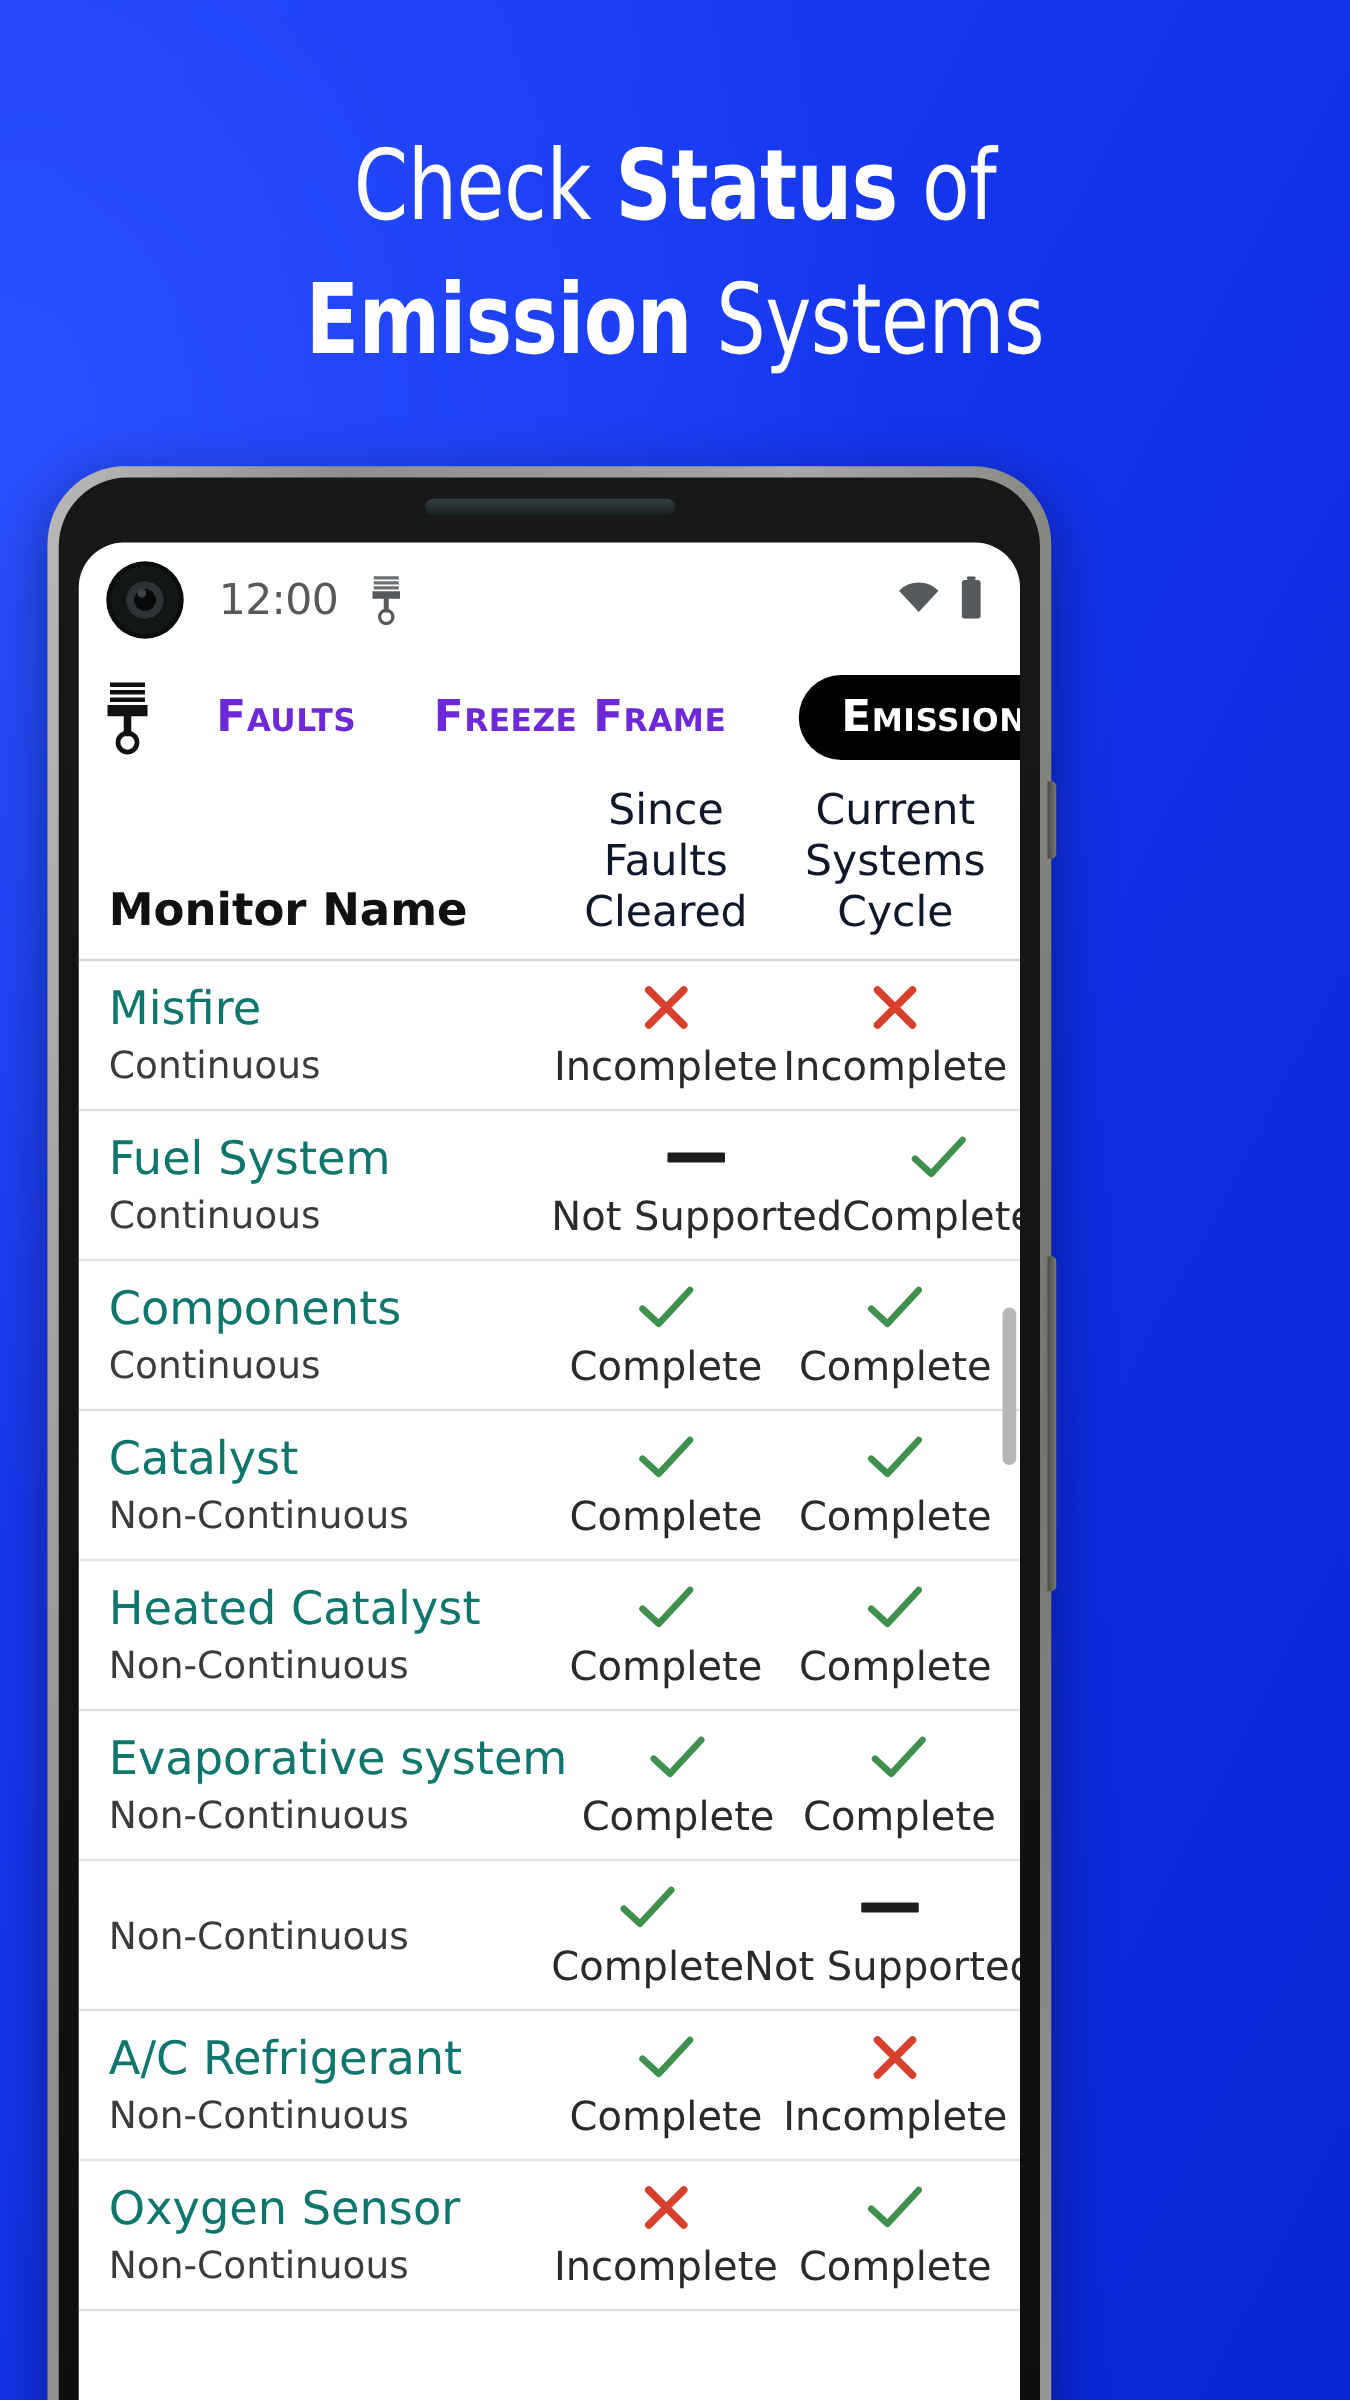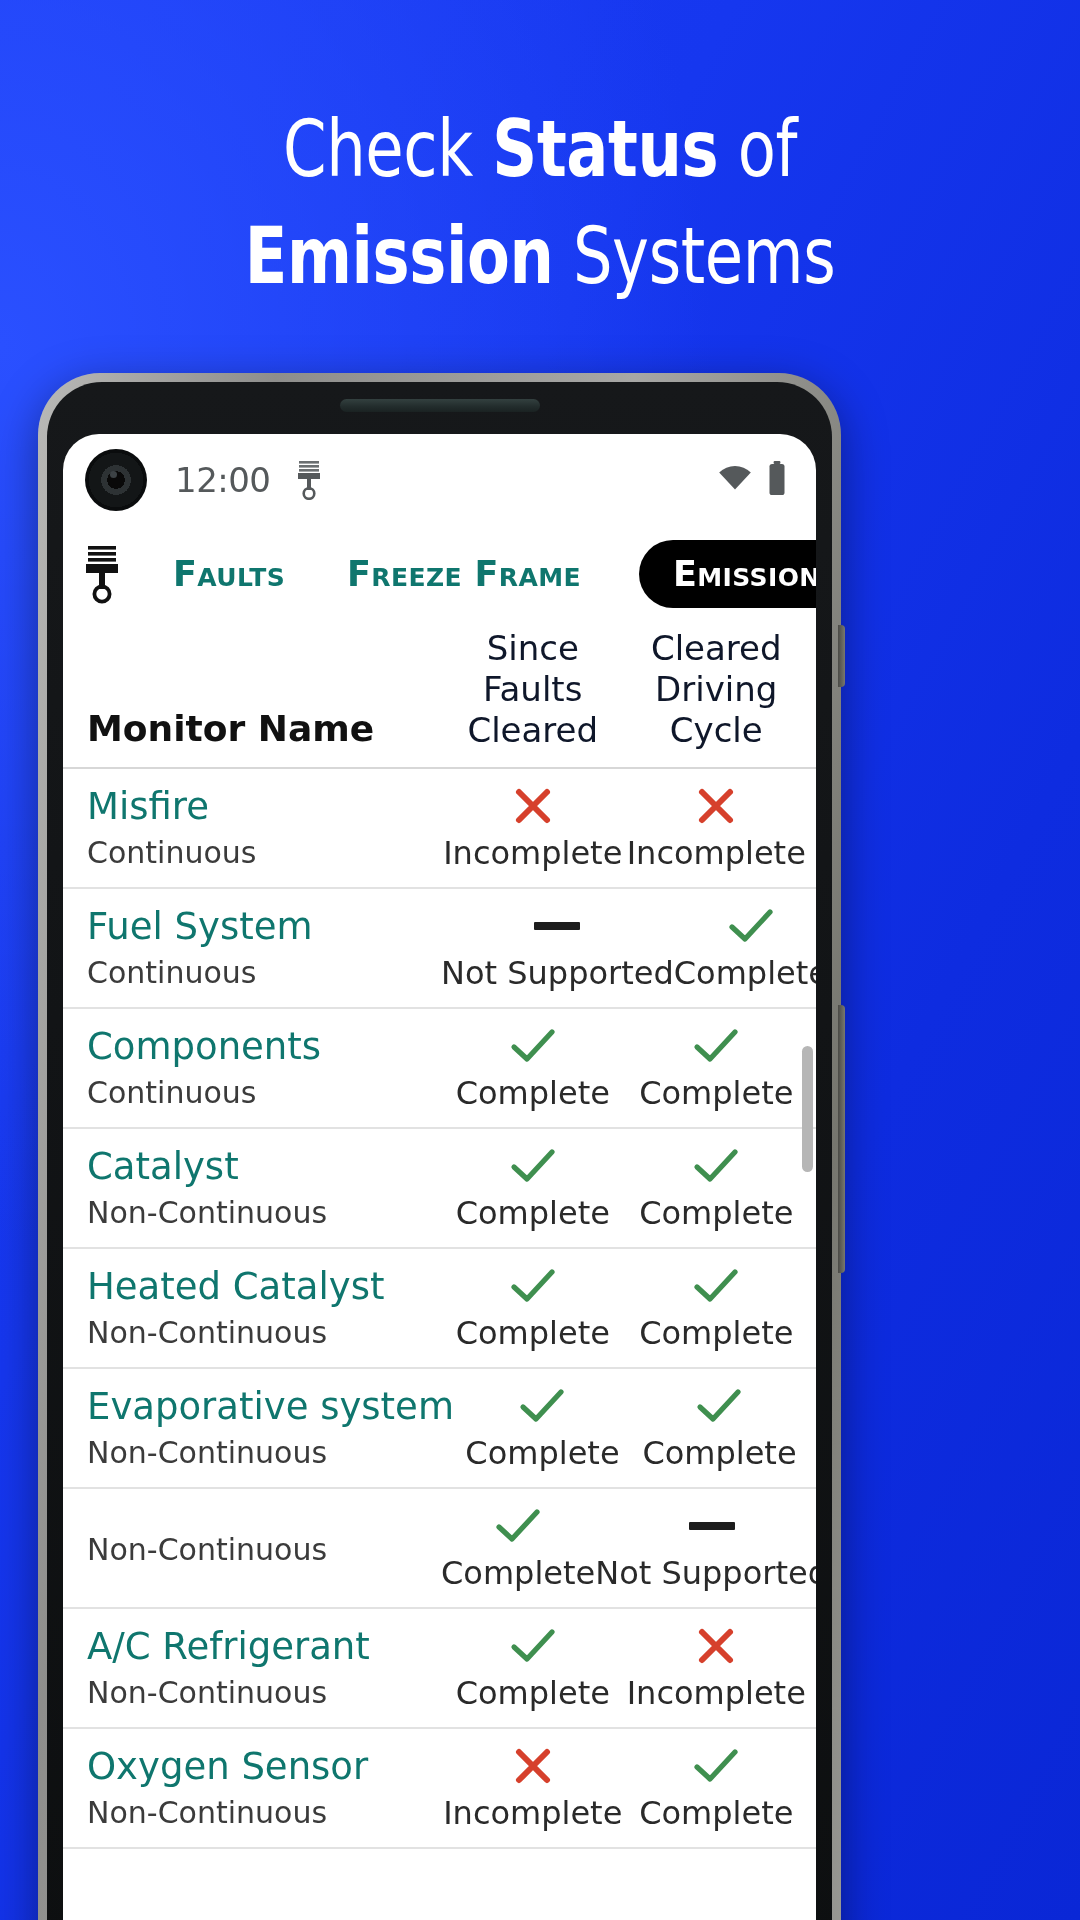--- a/index.html
+++ b/index.html
@@ -103,21 +103,21 @@
     height:96px;
     display:flex; align-items:center;
     padding:0 0 0 20px;
     overflow:hidden;
   }
   #tab-piston { width:38px; height:60px; flex:0 0 auto; }
   .tab {
     font-family:"DejaVu Sans", sans-serif;
     font-variant:small-caps;
     font-size:35px; font-weight:700;
-    color:#0f766e; letter-spacing:0.4px;
+    color:#6d28d9; letter-spacing:0.4px;
     white-space:nowrap;
     padding:0 4px;
     flex:0 0 auto;
   }
   .tab.active {
     background:#000; color:#fff;
     border-radius:34px;
     padding:14px 34px;
   }
   #tabs-wrap { display:flex; align-items:center; gap:54px; margin-left:48px; }
@@ -239,21 +239,21 @@
             <div class="tab">Faults</div>
             <div class="tab">Freeze Frame</div>
             <div class="tab active">Emission</div>
           </div>
       </div>
 
       <div id="table">
         <div id="thead">
           <div class="col-name">Monitor Name</div>
           <div class="col-a">Since Faults Cleared</div>
-          <div class="col-b">Cleared Driving Cycle</div>
+          <div class="col-b">Current Systems Cycle</div>
         </div>
         <div id="tbody">
             <div class="trow">
               <div class="col-name">
                 <div class="m-name">Misfire</div>
                 <div class="m-type">Continuous</div>
               </div>
               <div class="col-a cell">
                 <span class="mark">
                   <svg viewBox="0 0 40 40" width="40" height="40">

